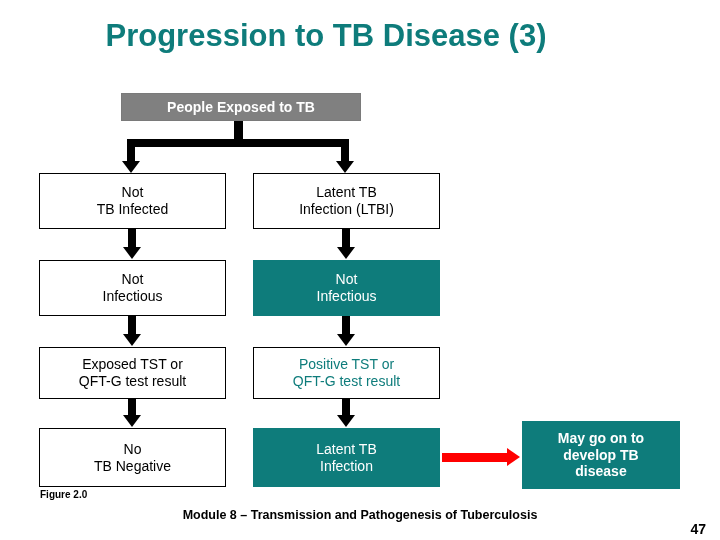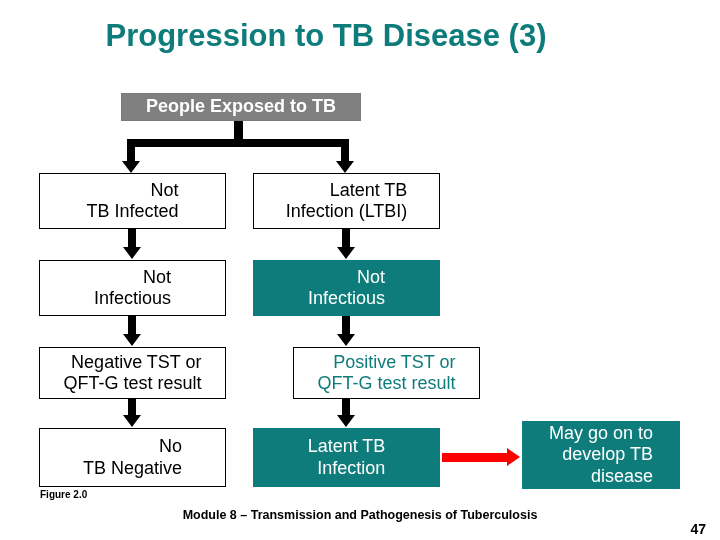--- a/index.html
+++ b/index.html
@@ -31,23 +31,23 @@
     color: #0E7C7B;
     letter-spacing: 0px;
   }
   
   .box {
     position: absolute;
     box-sizing: border-box;
     display: flex;
     align-items: center;
     justify-content: center;
-    text-align: right;
+    text-align: center;
     line-height: 1.18;
-    font-size: 18px;
+    font-size: 14px;
   }
   .box-head {
     background: #808080;
     color: #ffffff;
     font-weight: bold;
     border: 1px solid #7a7a7a;
   }
   .box-white {
     background: #ffffff;
     color: #000000;
@@ -136,21 +136,21 @@
 
   <div class="box box-white" style="left:39px; top:260px; width:187px; height:56px;">
     <span style="white-space:pre-line;">Not
 Infectious</span>
   </div>
 
   <div class="arrow-stem" style="left:128px; top:316px; width:8px; height:18px;"></div>
   <div class="arrow-head-down" style="left:123px; top:334px;"></div>
 
   <div class="box box-white" style="left:39px; top:347px; width:187px; height:52px;">
-    <span style="white-space:pre-line;">Negative TST or
+    <span style="white-space:pre-line;">Exposed TST or
 QFT-G test result</span>
   </div>
 
   <div class="arrow-stem" style="left:128px; top:399px; width:8px; height:16px;"></div>
   <div class="arrow-head-down" style="left:123px; top:415px;"></div>
 
   <div class="box box-white" style="left:39px; top:428px; width:187px; height:59px;">
     <span style="white-space:pre-line;">No
 TB Negative</span>
   </div>
@@ -164,38 +164,38 @@
   <div class="arrow-head-down" style="left:337px; top:247px;"></div>
 
   <div class="box box-teal" style="left:253px; top:260px; width:187px; height:56px;">
     <span style="white-space:pre-line;">Not
 Infectious</span>
   </div>
 
   <div class="arrow-stem" style="left:342px; top:316px; width:8px; height:18px;"></div>
   <div class="arrow-head-down" style="left:337px; top:334px;"></div>
 
-  <div class="box box-teal" style="left:253px; top:347px; width:187px; height:52px; background:#ffffff; color:#0E7C7B; border:1.5px solid #000000;margin-left:40px;">
+  <div class="box box-teal" style="left:253px; top:347px; width:187px; height:52px; background:#ffffff; color:#0E7C7B; border:1.5px solid #000000;">
     <span style="white-space:pre-line;">Positive TST or
 QFT-G test result</span>
   </div>
 
   <div class="arrow-stem" style="left:342px; top:399px; width:8px; height:16px;"></div>
   <div class="arrow-head-down" style="left:337px; top:415px;"></div>
 
   <div class="box box-teal" style="left:253px; top:428px; width:187px; height:59px;">
     <span style="white-space:pre-line;">Latent TB
 Infection</span>
   </div>
 
   <div class="red-stem" style="left:442px; top:453px; width:65px; height:9px;"></div>
   <div class="arrow-head-right" style="left:507px; top:448px;"></div>
 
   <div class="box box-teal" style="left:522px; top:421px; width:158px; height:68px;">
-    <span style="white-space:pre-line; font-weight:normal;">May go on to
+    <span style="white-space:pre-line; font-weight:bold;">May go on to
 develop TB
 disease</span>
   </div>
 
   <div class="figure-label">Figure 2.0</div>
   <div class="footer">Module 8 – Transmission and Pathogenesis of Tuberculosis</div>
   <div class="page-number">47</div>
 
 </div>
 

